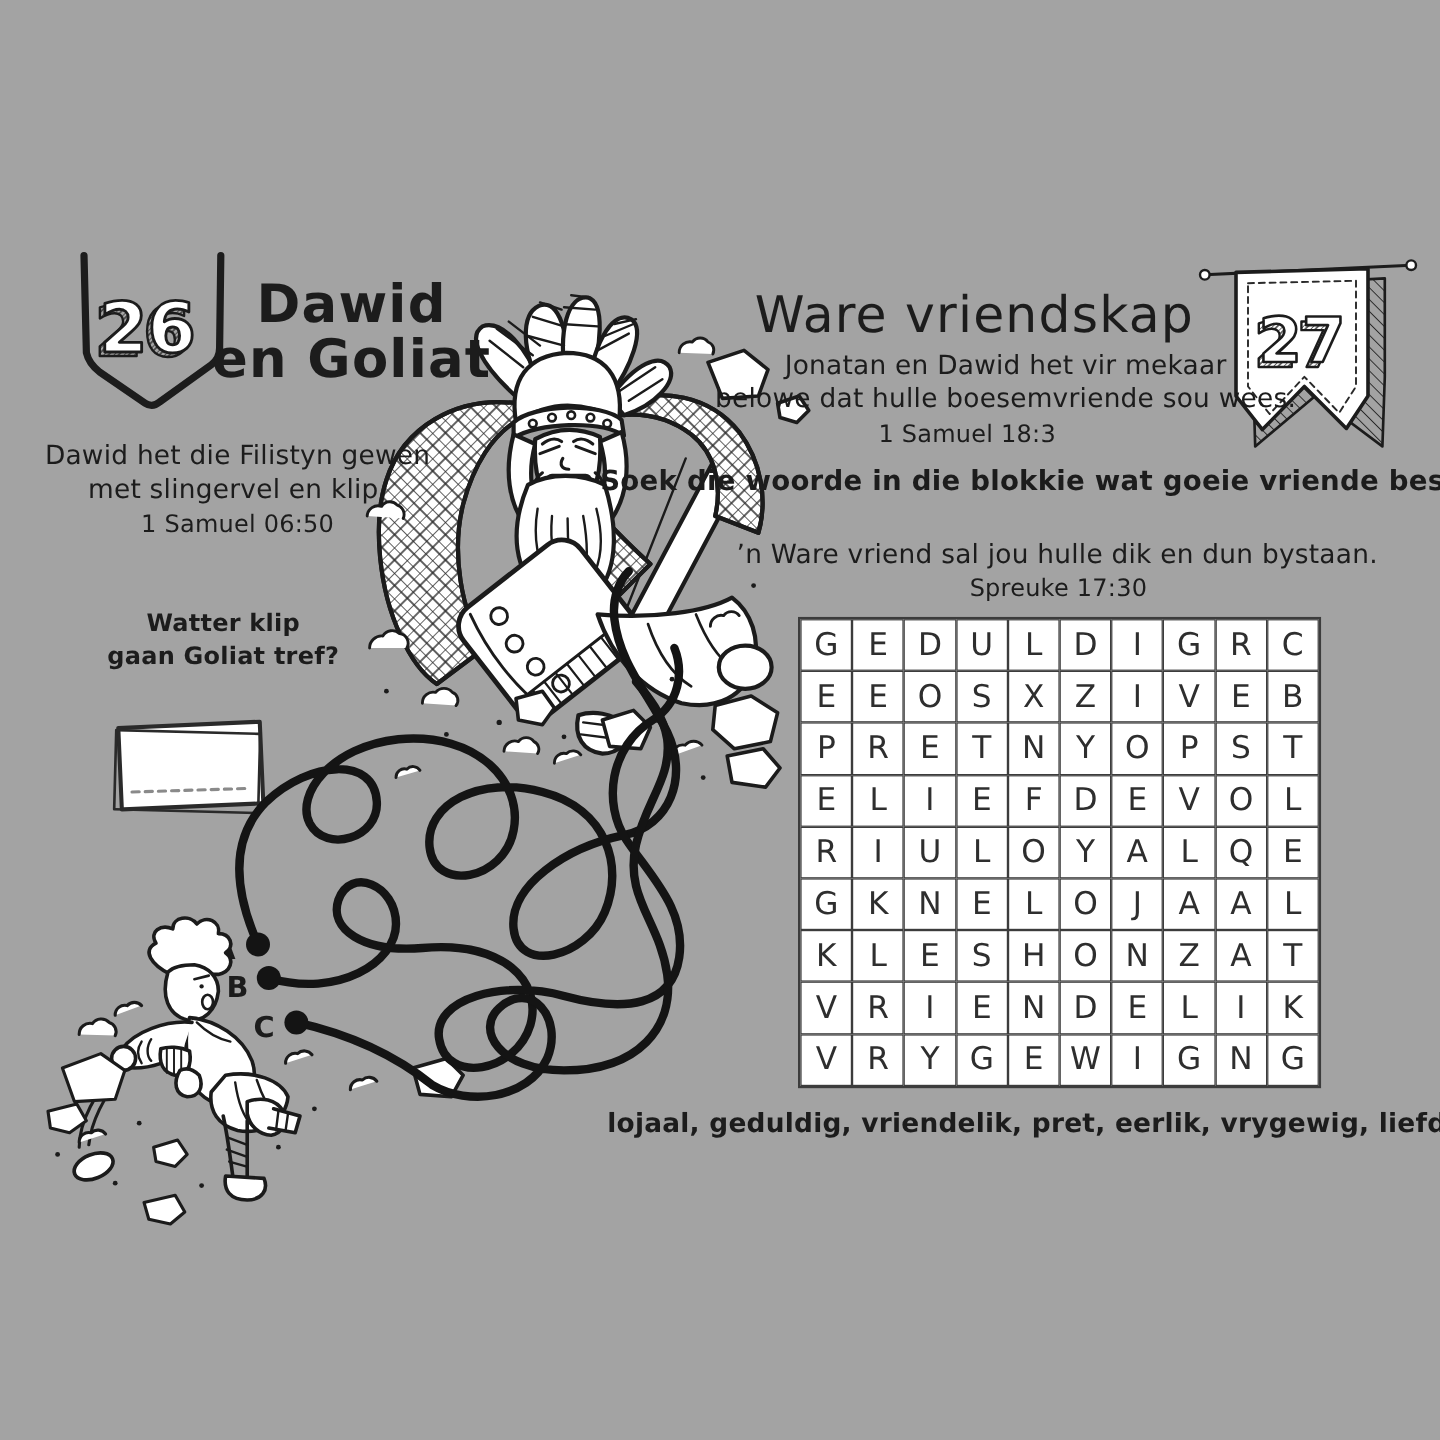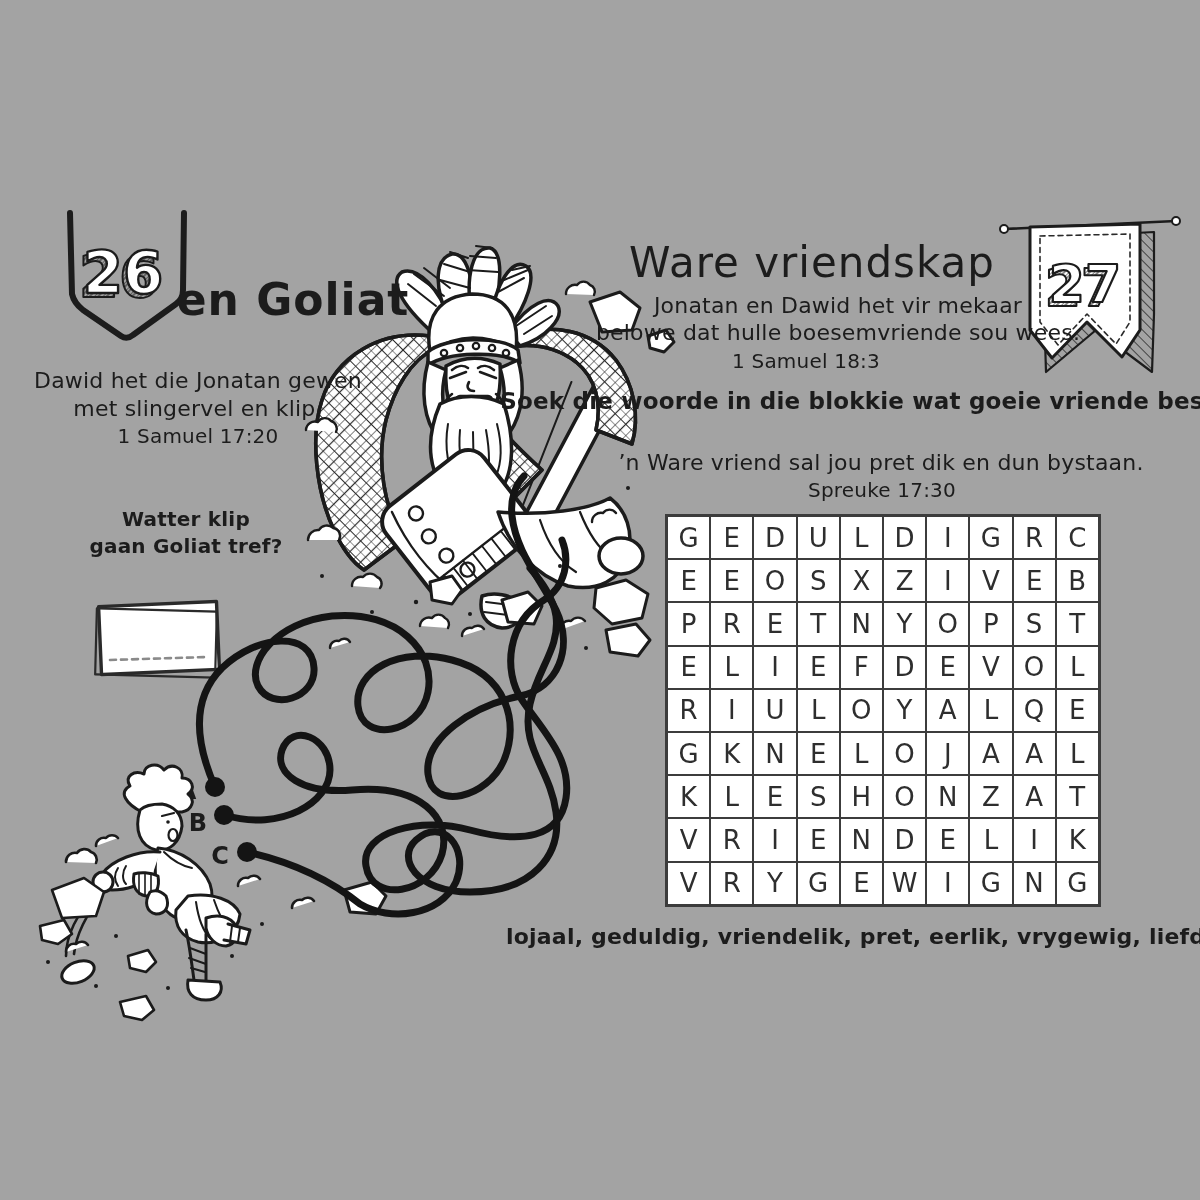--- a/index.html
+++ b/index.html
@@ -246,33 +246,34 @@
       <circle cx="1004" cy="229" r="4" fill="#fff" stroke="#1c1c1c" stroke-width="2"></circle>
       <circle cx="1176" cy="221" r="4" fill="#fff" stroke="#1c1c1c" stroke-width="2"></circle>
       <path d="M1042,238 L1154,232 L1154,314 L1152,372 L1096,330 L1046,372 Z" fill="url(#hatchB)" stroke="#1c1c1c" stroke-width="2.2"></path>
       <path d="M1030,227 L1140,224 L1140,330 L1122,357 L1087,322 L1052,358 L1030,330 Z" fill="#ffffff" stroke="#1c1c1c" stroke-width="3"></path>
       <path d="M1040,236 L1130,234 L1130,322 L1116,344 L1087,314 L1058,345 L1040,322 Z" stroke="#2a2a2a" stroke-width="1.6" stroke-dasharray="5 4"></path>
       <text x="1085" y="302" font-size="52" font-weight="bold" text-anchor="middle" fill="url(#hatchD)" stroke="#1c1c1c" stroke-width="2" transform="translate(-4,4)">27</text>
       <text x="1085" y="302" font-size="52" font-weight="bold" text-anchor="middle" fill="#ffffff" stroke="#1c1c1c" stroke-width="2.2">27</text>
     </g>
   </svg>
 
+  <div class="t title-l hand" style="left:293px;top:228px;">Dawid</div>
   <div class="t title-l hand" style="left:293px;top:274px;text-align:right;">en Goliat</div>
-  <div class="t verse hand" style="left:198px;top:368px;">Dawid het die Jonatan gewen</div>
+  <div class="t verse hand" style="left:198px;top:368px;">Dawid het die Filistyn gewen</div>
   <div class="t verse hand" style="left:198px;top:396px;">met slingervel en klip.</div>
-  <div class="t vref hand" style="left:198px;top:424px;">1 Samuel 17:20</div>
+  <div class="t vref hand" style="left:198px;top:424px;">1 Samuel 06:50</div>
   <div class="t quest hand" style="left:186px;top:507px;">Watter klip</div>
   <div class="t quest hand" style="left:186px;top:534px;">gaan Goliat tref?</div>
 
   <div class="t title-r hand" style="left:812px;top:238px;">Ware vriendskap</div>
   <div class="t verse hand" style="left:838px;top:320px;">belowe dat hulle boesemvriende sou wees.</div>
   <div class="t verse hand" style="left:838px;top:293px;">Jonatan en Dawid het vir mekaar</div>
   <div class="t vref hand" style="left:806px;top:349px;">1 Samuel 18:3</div>
   <div class="t instr hand" style="left:882px;top:388px;">Soek die woorde in die blokkie wat goeie vriende beskryf.</div>
-  <div class="t quote hand" style="left:881px;top:450px;">’n Ware vriend sal jou pret dik en dun bystaan.</div>
+  <div class="t quote hand" style="left:881px;top:450px;">’n Ware vriend sal jou hulle dik en dun bystaan.</div>
   <div class="t vref hand" style="left:882px;top:478px;">Spreuke 17:30</div>
 
   <div id="ws-grid">
       <div class="ws-cell">G</div>
       <div class="ws-cell">E</div>
       <div class="ws-cell">D</div>
       <div class="ws-cell">U</div>
       <div class="ws-cell">L</div>
       <div class="ws-cell">D</div>
       <div class="ws-cell">I</div>

